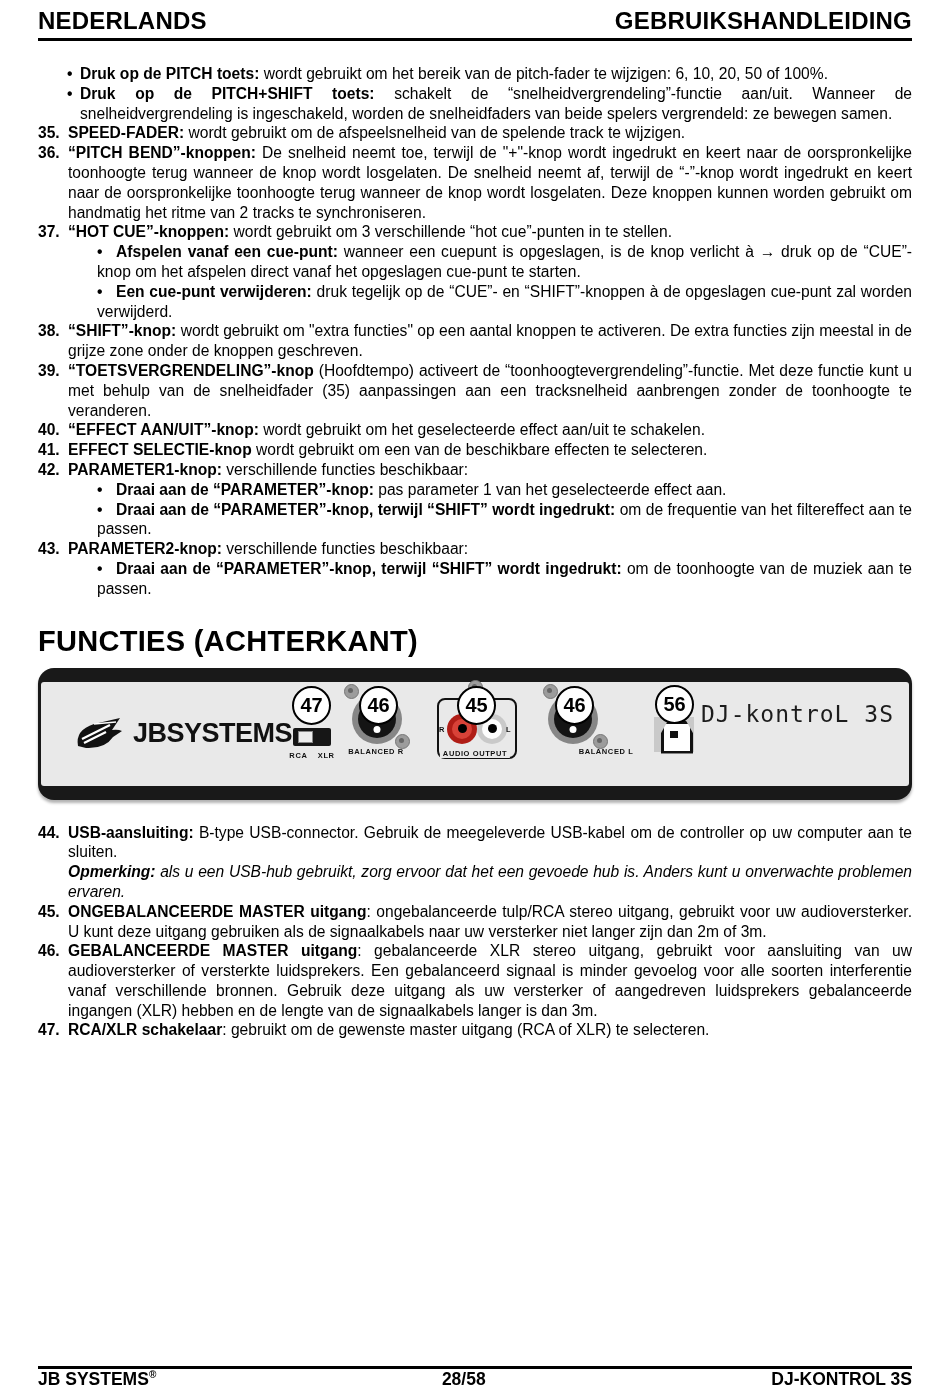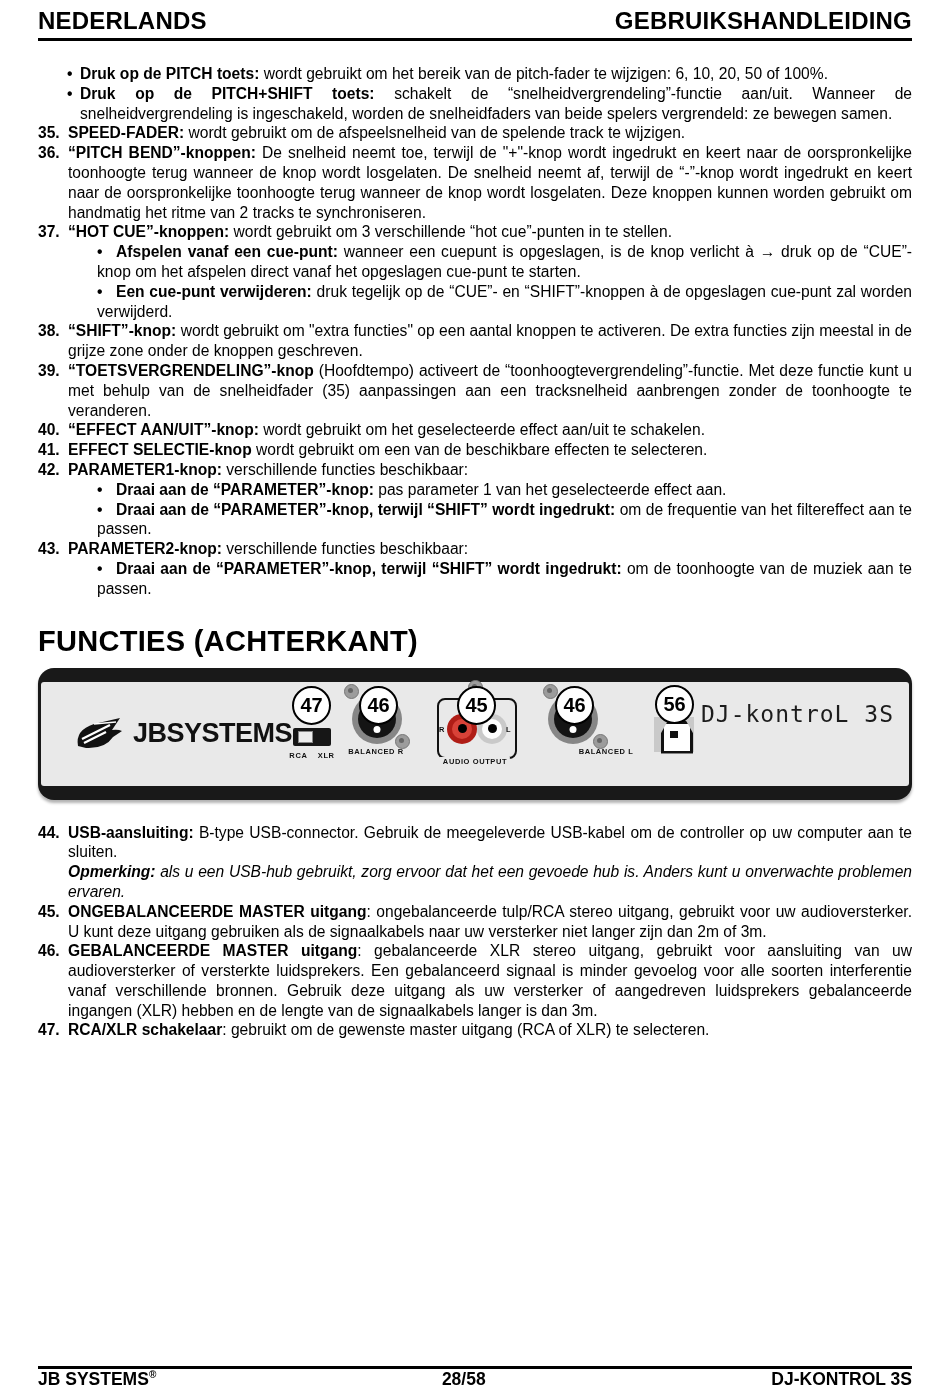--- a/index.html
+++ b/index.html
@@ -56,21 +56,21 @@
   .switch{position:absolute;left:255px;top:60px;width:38px;height:18px;background:#161616;border-radius:2px;z-index:2;}
   .switch::after{content:"";position:absolute;left:5px;top:3px;width:13px;height:10px;background:#ededed;border:1px solid #888;}
   .usb-bg{position:absolute;left:616px;top:49px;width:40px;height:35px;background:#c9c9c9;z-index:2;}
   .usb-shape{
     position:absolute;left:623px;top:53px;width:26px;height:27px;background:#fff;border:3px solid #111;z-index:3;
     clip-path:polygon(0 38%,22% 0,78% 0,100% 38%,100% 100%,0 100%);
   }
   .usb-shape::after{content:"";position:absolute;left:6px;top:7px;width:8px;height:7px;background:#111;}
   .lab{position:absolute;font-size:7.5px;letter-spacing:.6px;font-weight:600;color:#111;z-index:4;white-space:nowrap;}
   .lab.centered{transform:translateX(-50%);}
-  .lab.onframe{background:#e9e9e9;padding:0 3px;margin-top:8px;}
+  .lab.onframe{background:#e9e9e9;padding:0 3px;}
   .model{
     position:absolute;right:18px;top:33px;font-family:"DejaVu Sans Mono",monospace;
     font-size:23px;letter-spacing:1px;color:#1c1c1c;z-index:2;
   }
   
   .rear{}
   
   .footer{
     position:absolute;left:38px;right:38px;top:1366px;border-top:3px solid #000;
     display:flex;justify-content:space-between;font-weight:700;font-size:17.5px;

